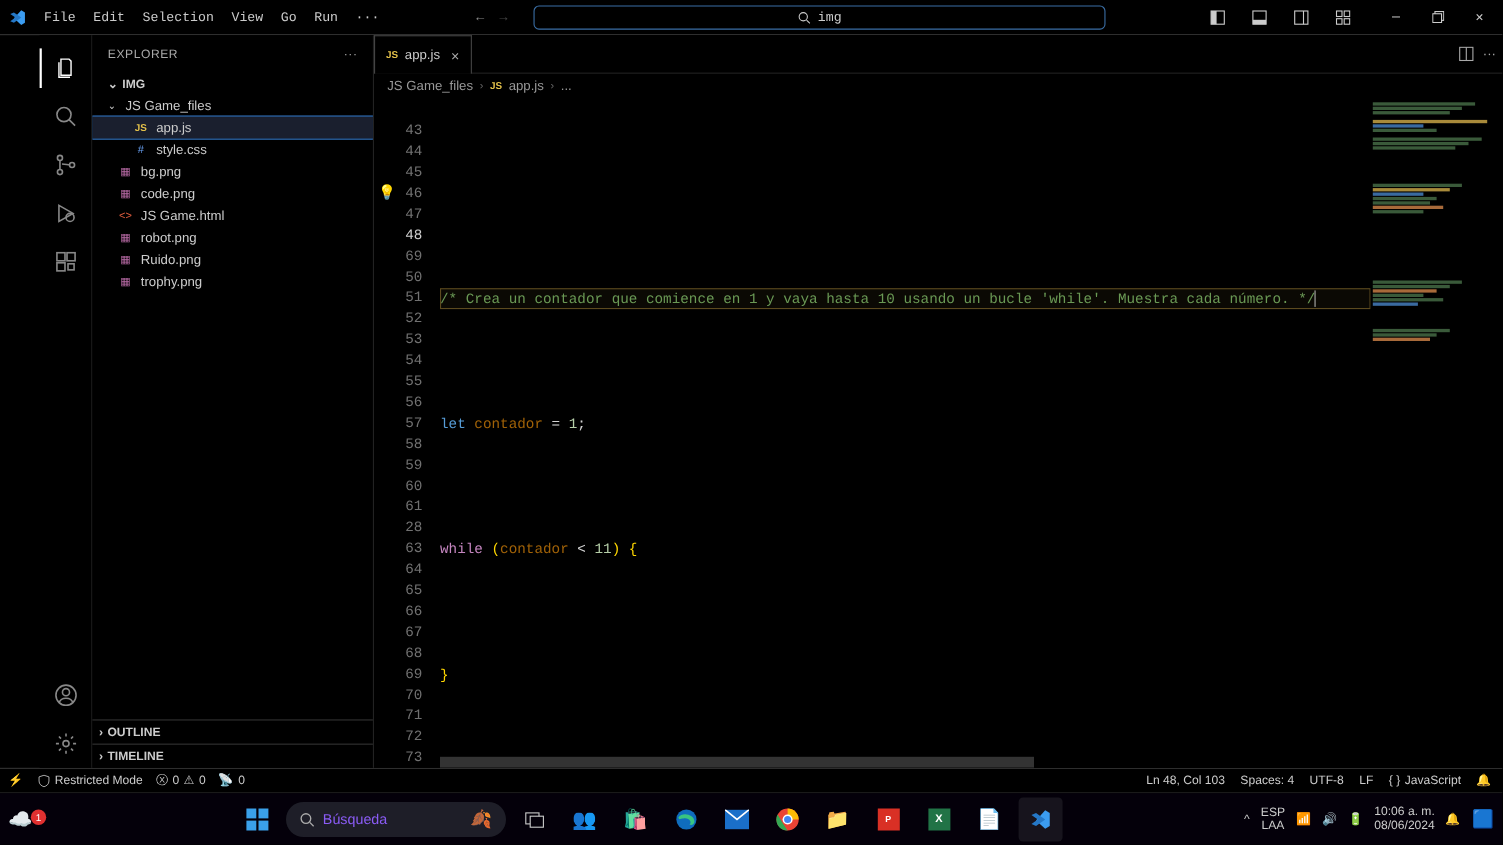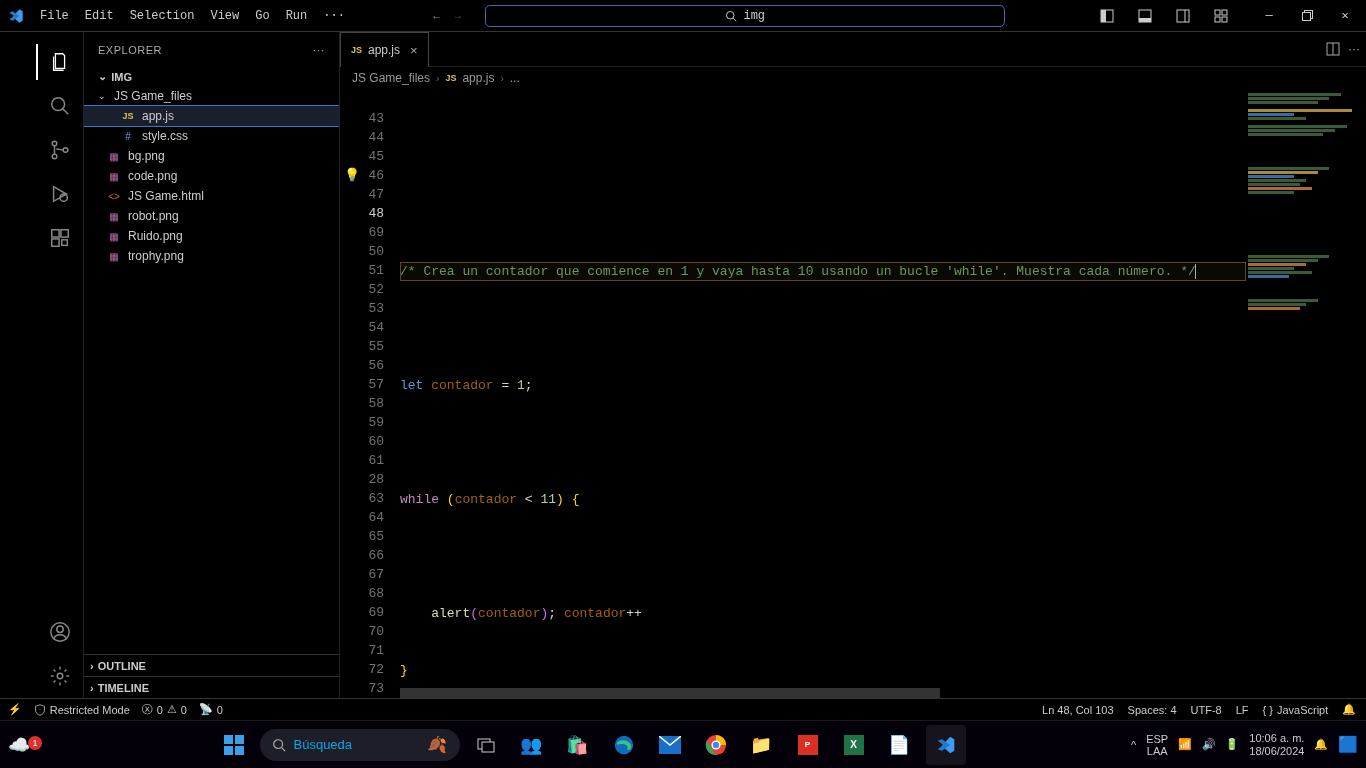--- a/index.html
+++ b/index.html
@@ -60,21 +60,21 @@
 .minimap { width:120px; background:#000; position:relative; font-size:2px; line-height:3px; color:#41583c; padding:4px 2px; font-family:monospace; overflow:hidden;}
 .minimap .ml { height:3px; margin-bottom:1px; }
 .statusbar { height:22px; background:#000; border-top:1px solid #333; display:flex; align-items:center; font-size:11px; color:#ccc; }
 .statusbar .sl { display:flex; align-items:center; gap:12px; padding-left:8px; }
 .statusbar .sr { margin-left:auto; display:flex; align-items:center; gap:14px; padding-right:10px; }
 .statusbar .item-s { display:flex; align-items:center; gap:4px; cursor:pointer; }
 .taskbar { height:48px; background:#04000a; display:flex; align-items:center; padding:0 8px; border-top:1px solid #1a1a1a;}
 .taskbar .weather { width:40px; position:relative; }
 .taskbar .center { flex:1; display:flex; justify-content:center; align-items:center; gap:6px; }
 .taskbar .tbicon { width:40px; height:40px; display:flex; align-items:center; justify-content:center; border-radius:4px; cursor:pointer; }
-.taskbar .search-box { width:200px; height:32px; background:#1e1e28; border-radius:16px; display:flex; align-items:center; padding:0 12px; gap:8px; color:#0ea5e9; font-size:13px; }
+.taskbar .search-box { width:200px; height:32px; background:#1e1e28; border-radius:16px; display:flex; align-items:center; padding:0 12px; gap:8px; color:#8b5cf6; font-size:13px; }
 .taskbar .tray { display:flex; align-items:center; gap:10px; color:#ccc; font-size:11px; }
 .taskbar .tray .lang { text-align:center; line-height:12px; }
 .taskbar .tray .clock { text-align:right; line-height:13px; font-size:11px;}
 svg { display:block; }
 .hscroll { position:absolute; left:60px; right:120px; bottom:0; height:10px; background:#000;}
 .hscroll .thumb { position:absolute; left:0; width:540px; height:10px; background:#333; }
 </style>
 </head>
 <body>
 
@@ -315,21 +315,20 @@
       </div>
       <span class="bulb">💡</span>
       <div class="code">
         <div class="row"></div><div class="row"></div><div class="row"></div><div class="row"></div><div class="row"></div>
         <div class="row highlight-row"><span class="cmt">/* Crea un contador que comience en 1 y vaya hasta 10 usando un bucle 'while'. Muestra cada número. */</span><span class="cursor"></span></div>
         <div class="row"></div>
         <div class="row"><span class="blue">let</span><span> </span><span class="var">contador</span><span class="wh"> = </span><span class="num">1</span><span class="wh">;</span></div>
         <div class="row"></div>
         <div class="row"><span class="kw">while</span><span class="br"> (</span><span class="var">contador</span><span class="wh"> &lt; </span><span class="num">11</span><span class="br">) </span><span class="br">{</span></div>
         <div class="row"></div>
-        <div class="row">    <span class="fn">alert</span><span class="br2">(</span><span class="var">contador</span><span class="br2">)</span><span class="wh">; </span><span class="var">contador</span><span class="wh">++</span></div>
         <div class="row"><span class="br">}</span></div>
         
         
       </div>
       <div class="minimap">
         <div class="ml" style="background:#3a5a3a;width:80%"></div>
           <div class="ml" style="background:#3a5a3a;width:70%"></div>
           <div class="ml" style="background:#3a5a3a;width:60%"></div>
           <div class="ml" style="width:0"></div>
         <div class="ml" style="background:#a88a3a;width:90%"></div>
@@ -469,18 +468,18 @@
     <span>^</span>
     <div class="lang">
       <div>ESP</div>
         <div>LAA</div>
     </div>
     <span>📶</span>
     <span>🔊</span>
     <span>🔋</span>
     <div class="clock">
       <div>10:06 a. m.</div>
-        <div>18/06/2024</div>
+        <div>08/06/2024</div>
     </div>
     <span>🔔</span>
     <span style="font-size:16px">🟦</span>
   </div>
 </div>
 
 </body></html>

